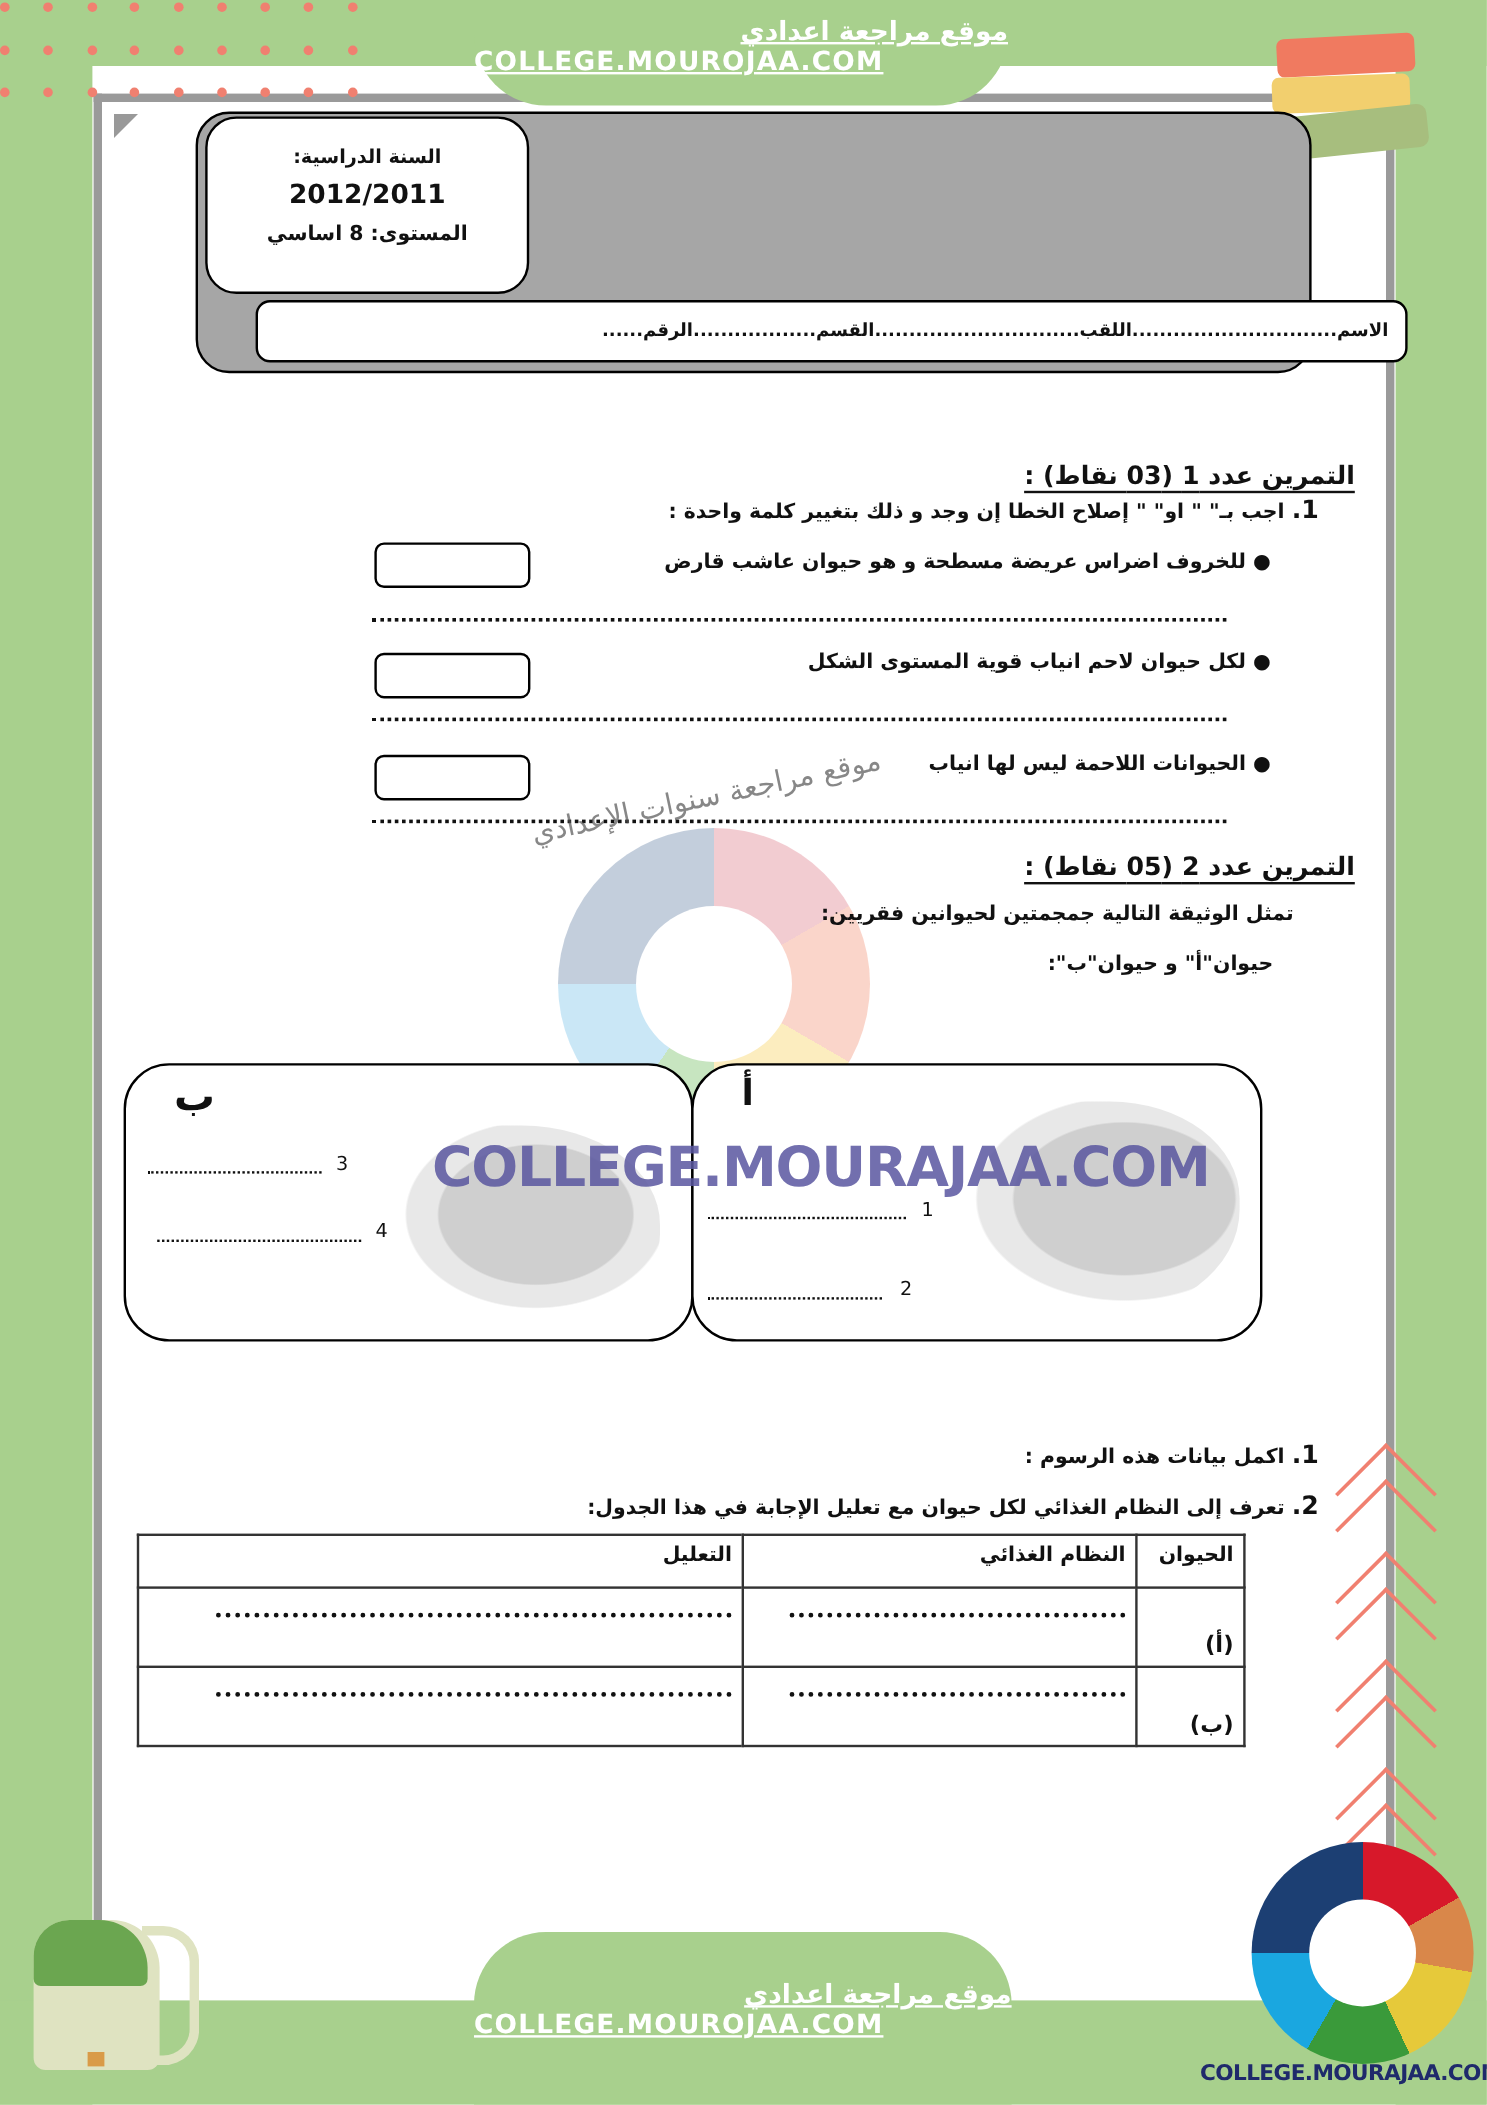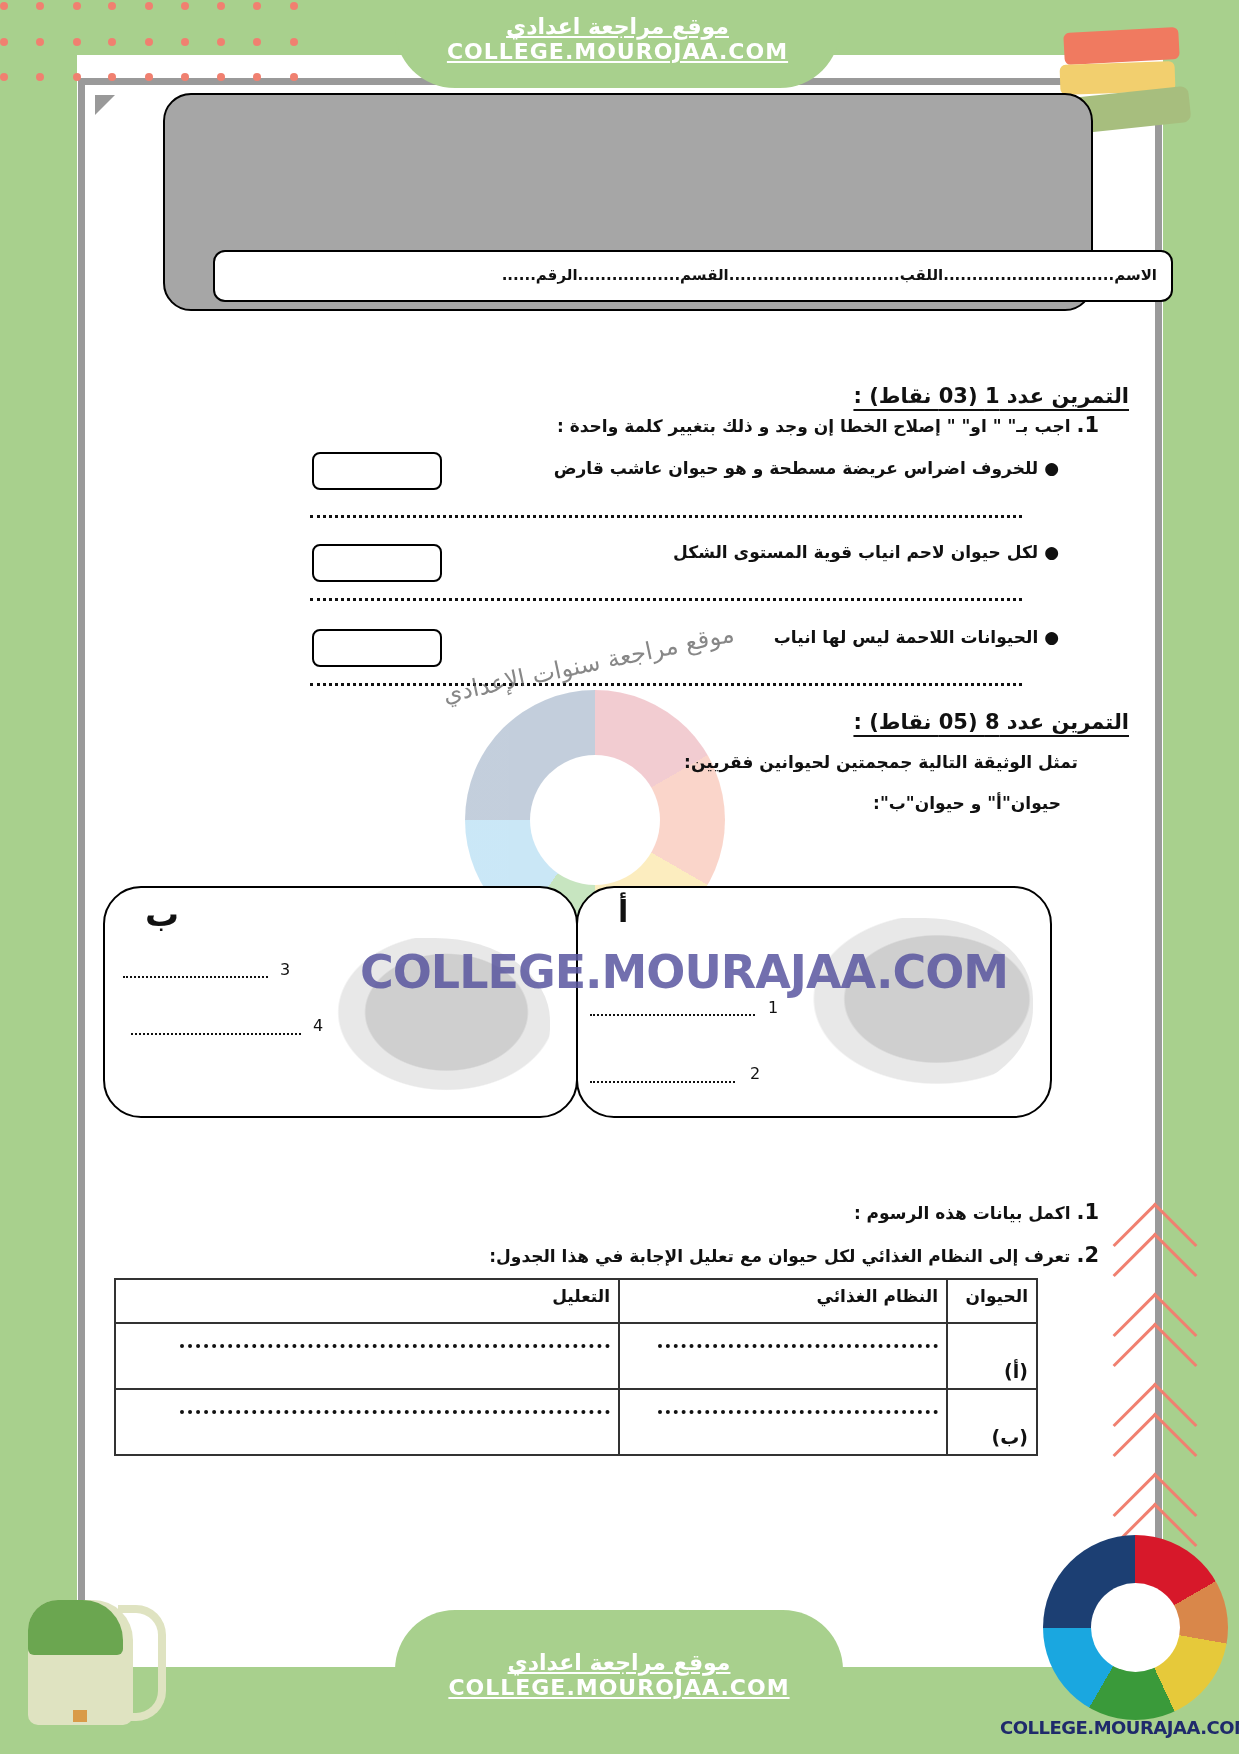--- a/index.html
+++ b/index.html
@@ -1,21 +1,21 @@
 <!DOCTYPE html>
 <html><head>
 <meta charset="utf-8">
 <style>
   html,body{margin:0;padding:0;}
   body{width:1239px;height:1754px;position:relative;overflow:hidden;background:#fff;font-family:"DejaVu Sans",sans-serif;color:#111;}
   .abs{position:absolute;}
   .green{background:#a8d08d;}
   .gray-line{background:#9a9a9a;}
   .dot{position:absolute;width:8px;height:8px;border-radius:50%;background:#f08070;}
-  .banner{position:absolute;background:#a8d08d;border-radius:60px 60px 0 0;text-align:center;color:#fff;font-family:"DejaVu Sans",sans-serif;}
+  .banner{position:absolute;background:#a8d08d;border-radius:60px 60px 0 0;color:#fff;font-family:"DejaVu Sans",sans-serif;}
   .banner .l1{font-size:22px;font-weight:bold;text-decoration:underline;direction:rtl;}
   .banner .l2{font-size:22px;font-weight:bold;text-decoration:underline;letter-spacing:1px;}
   .hdr-outer{position:absolute;left:163px;top:93px;width:930px;height:218px;background:#a6a6a6;border:2px solid #000;border-radius:28px;box-sizing:border-box;}
   .hbox{position:absolute;background:#fff;border:2px solid #000;border-radius:26px;box-sizing:border-box;direction:rtl;}
   .ar{direction:rtl;text-align:right;}
   .bold{font-weight:bold;}
   .answer-box{position:absolute;width:130px;height:38px;border:2px solid #000;border-radius:8px;box-sizing:border-box;background:#fff;}
   .dots-line{position:absolute;height:0;border-bottom:3px dotted #111;}
   .ex-head{position:absolute;direction:rtl;font-weight:bold;font-size:21px;text-decoration:underline;text-underline-offset:6px;}
   .bullet{position:absolute;direction:rtl;font-size:17px;font-weight:bold;}
@@ -73,20 +73,28 @@
   <div class="l2">COLLEGE.MOUROJAA.COM</div>
 </div>
 
 <div class="abs" style="left:1050px;top:25px;width:150px;height:115px;">
   <div class="abs" style="left:14px;top:5px;width:115px;height:32px;background:#f07a60;border-radius:6px;transform:rotate(-3deg);"></div>
   <div class="abs" style="left:10px;top:38px;width:115px;height:30px;background:#f2cf6e;border-radius:6px;transform:rotate(-2deg);"></div>
   <div class="abs" style="left:0;top:68px;width:140px;height:36px;background:#a7be7e;border-radius:8px;transform:rotate(-6deg);"></div>
 </div>
 
 <div class="hdr-outer">
+  <div class="hbox" style="left:6px;top:2px;width:270px;height:148px;text-align:center;">
+    <div class="bold" style="font-size:16px;margin-top:22px;">السنة الدراسية:</div>
+    <div class="bold" style="font-size:22px;margin-top:10px;direction:ltr;">2012/2011</div>
+    <div class="bold" style="font-size:17px;margin-top:10px;">
+      <span>المستوى:</span>
+      <span>8 اساسي</span>
+    </div>
+  </div>
   <div class="hbox" style="left:48px;top:155px;width:960px;height:52px;border-radius:12px;">
     <div class="ar bold" style="position:absolute;right:14px;left:14px;top:14px;font-size:15px;white-space:nowrap;overflow:hidden;">الاسم..............................اللقب..............................القسم..................الرقم......</div>
   </div>
 </div>
 
 <div class="ex-head" style="right:110px;top:384px;">التمرين عدد 1 (03 نقاط) :</div>
 
 <div class="bullet" style="right:140px;top:413px;">
   <span style="font-size:21px;">1.</span>
   <span>اجب بـ"      " او"      " إصلاح الخطا إن وجد و ذلك بتغيير كلمة واحدة :</span>
@@ -102,21 +110,21 @@
 
 <div class="bullet" style="right:180px;top:627px;">● <span>الحيوانات اللاحمة ليس لها انياب</span></div>
 <div class="answer-box" style="left:312px;top:629px;"></div>
 <div class="dots-line" style="left:310px;width:712px;top:683px;"></div>
 
 <div class="logo-ring" style="left:465px;top:690px;width:260px;height:260px;opacity:.55;background:conic-gradient(#e9a3ad 0 60deg,#f7b3a0 60deg 120deg,#fbdf8c 120deg 180deg,#9bd08e 180deg 215deg,#9fd4f0 215deg 270deg,#93a7c0 270deg 360deg);">
   <div class="abs" style="left:65px;top:65px;width:130px;height:130px;border-radius:50%;background:#fff;"></div>
 </div>
 <div class="abs" style="left:440px;top:650px;font-size:24px;color:#555;opacity:.7;direction:rtl;transform:rotate(-12deg);">موقع مراجعة سنوات الإعدادي</div>
 
-<div class="ex-head" style="right:110px;top:710px;">التمرين عدد 8 (05 نقاط) :</div>
+<div class="ex-head" style="right:110px;top:710px;">التمرين عدد 2 (05 نقاط) :</div>
 <div class="bullet" style="right:161px;top:752px;">تمثل الوثيقة التالية جمجمتين لحيوانين فقريين:</div>
 <div class="bullet" style="right:178px;top:793px;">حيوان"أ" و حيوان"ب":</div>
 
 <div class="skull-frame" style="left:103px;top:886px;width:475px;height:232px;">
   <div class="abs bold" style="left:40px;top:6px;font-size:34px;">ب</div>
   <div class="dots-line" style="left:18px;width:145px;top:88px;border-bottom-width:2px;"></div>
   <div class="abs" style="left:175px;top:72px;font-size:16px;">3</div>
   <div class="dots-line" style="left:26px;width:170px;top:145px;border-bottom-width:2px;"></div>
   <div class="abs" style="left:208px;top:128px;font-size:16px;">4</div>
   <div class="abs" style="left:215px;top:50px;width:230px;height:165px;background:radial-gradient(ellipse at 55% 45%,#cfcfcf 0 45%,#e8e8e8 46% 60%,transparent 61%);border-radius:40% 50% 45% 40%;"></div>

